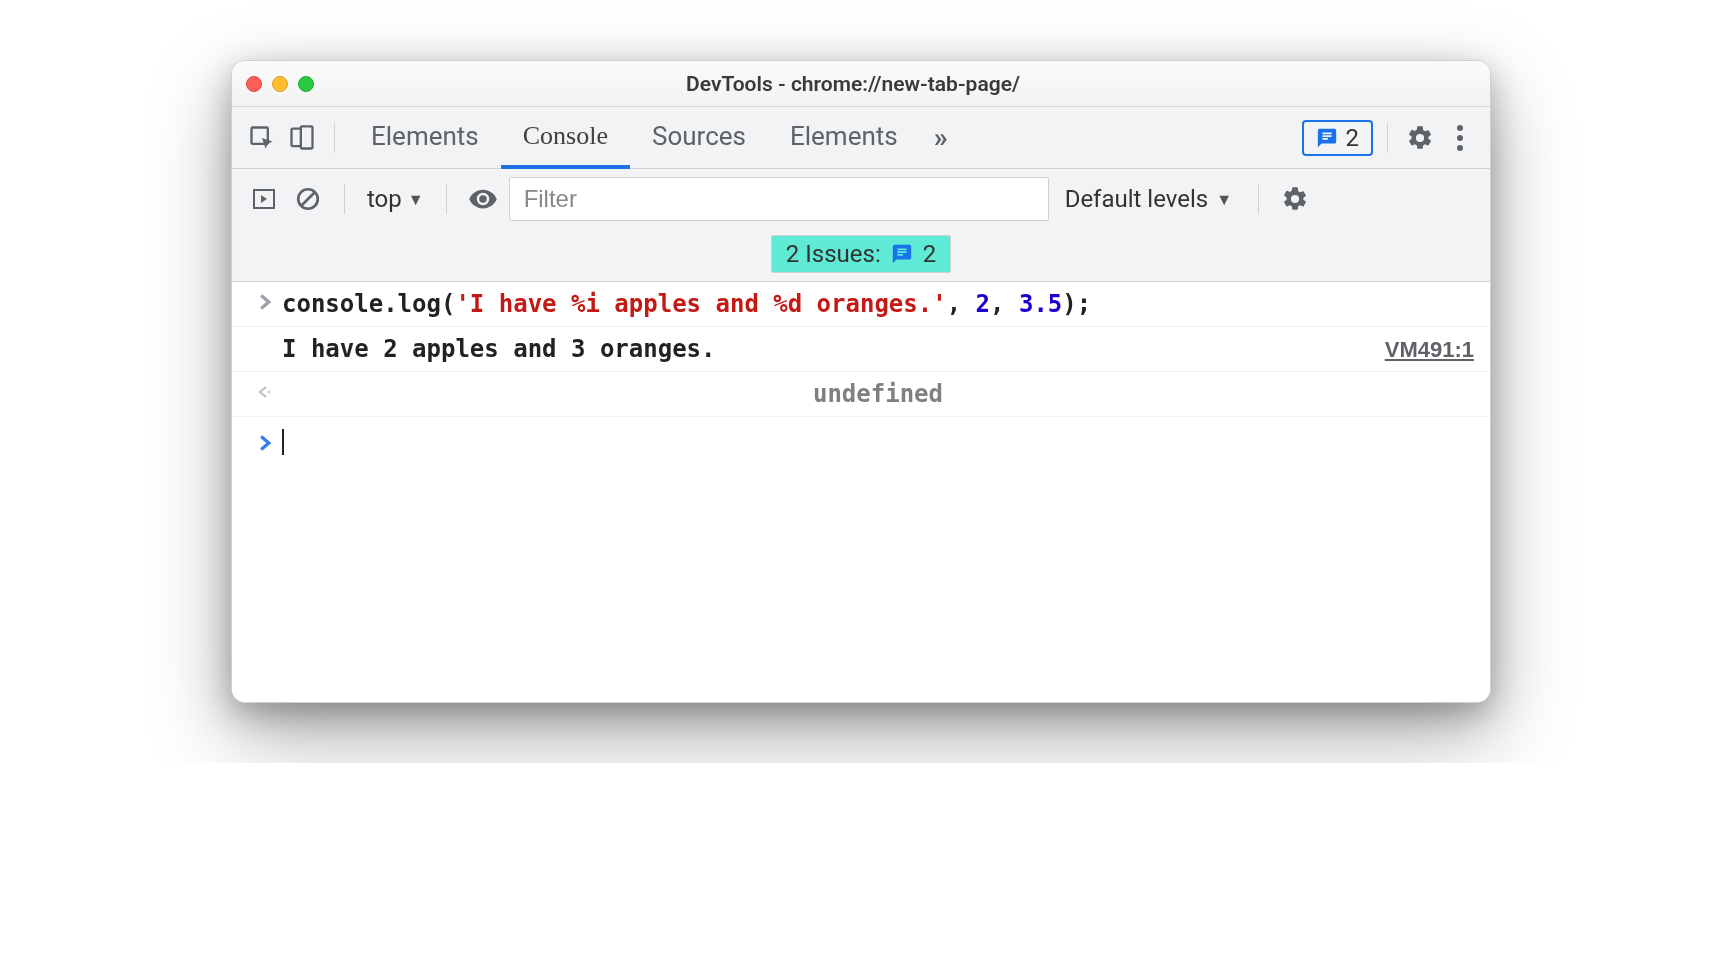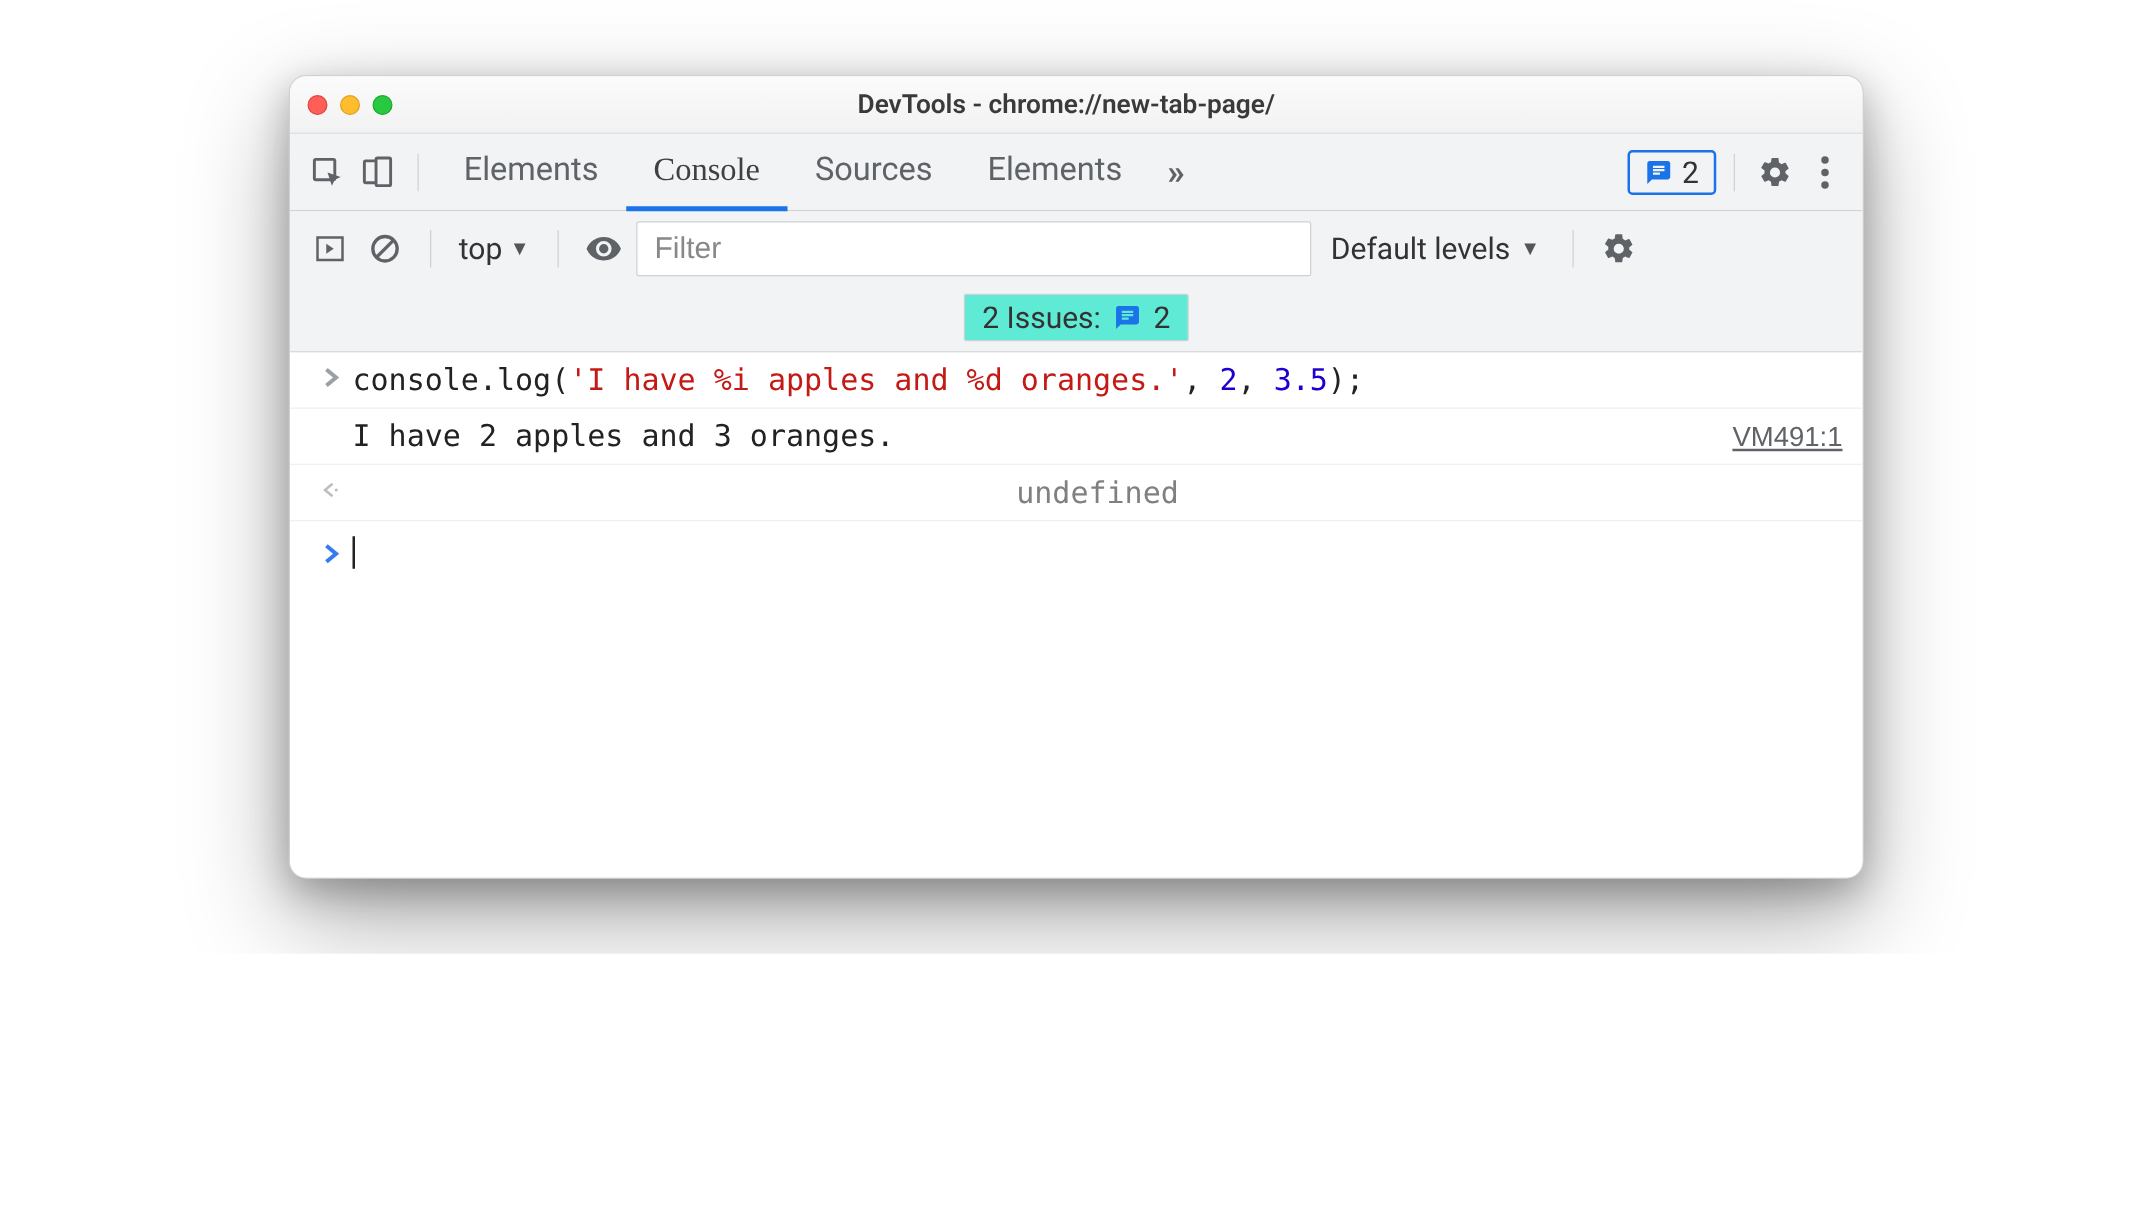--- a/index.html
+++ b/index.html
@@ -99,21 +99,21 @@
 .levels { font-size: 24px; color: #333; display: flex; align-items: center; gap: 8px; padding: 0 8px; }
 .issues-row {
   display: flex; align-items: center; gap: 10px;
   border: 1px solid #cfd2d4;
   background: #5eead4;
   border-radius: 2px;
   padding: 4px 14px;
   font-size: 24px; color: #333;
   margin-top: 6px;
 }
-.console-body { background: #fff; min-height: 420px; font-family: Menlo, Consolas, monospace; font-size: 24px; }
+.console-body { background: #fff; min-height: 420px; font-family: Menlo, Consolas, monospace; font-size: 24px; font-weight: bold; }
 .row { display: flex; align-items: flex-start; padding: 8px 16px; border-bottom: 1px solid #eef0f1; }
 .gutter { width: 34px; flex-shrink: 0; display: flex; justify-content: center; padding-top: 3px; }
 .gutter svg { width: 14px; height: 18px; }
 .row-content { flex: 1; white-space: pre; color: #222; }
 .row-source { color: #5f6368; text-decoration: underline; font-family: -apple-system, sans-serif; font-size: 22px; padding-top: 2px; }
 .tok-str { color: #c41a16; }
 .tok-num { color: #1c00cf; }
 .tok-plain { color: #222; }
 .tok-undef { color: #808080; text-align: center; }
 .prompt-row { display: flex; align-items: center; padding: 10px 16px; }

